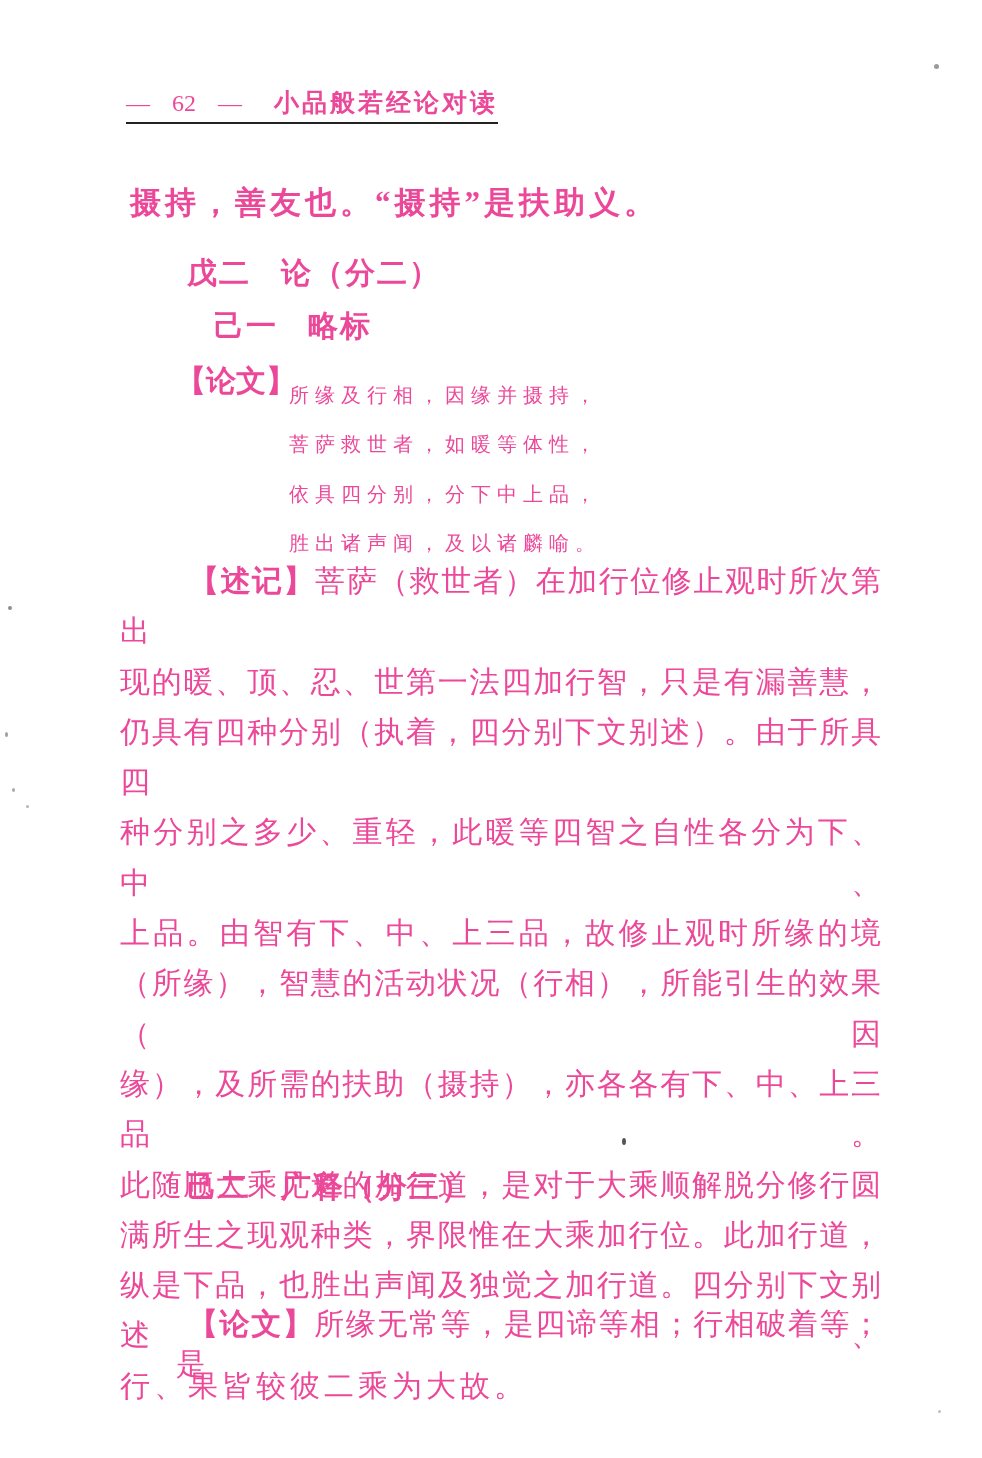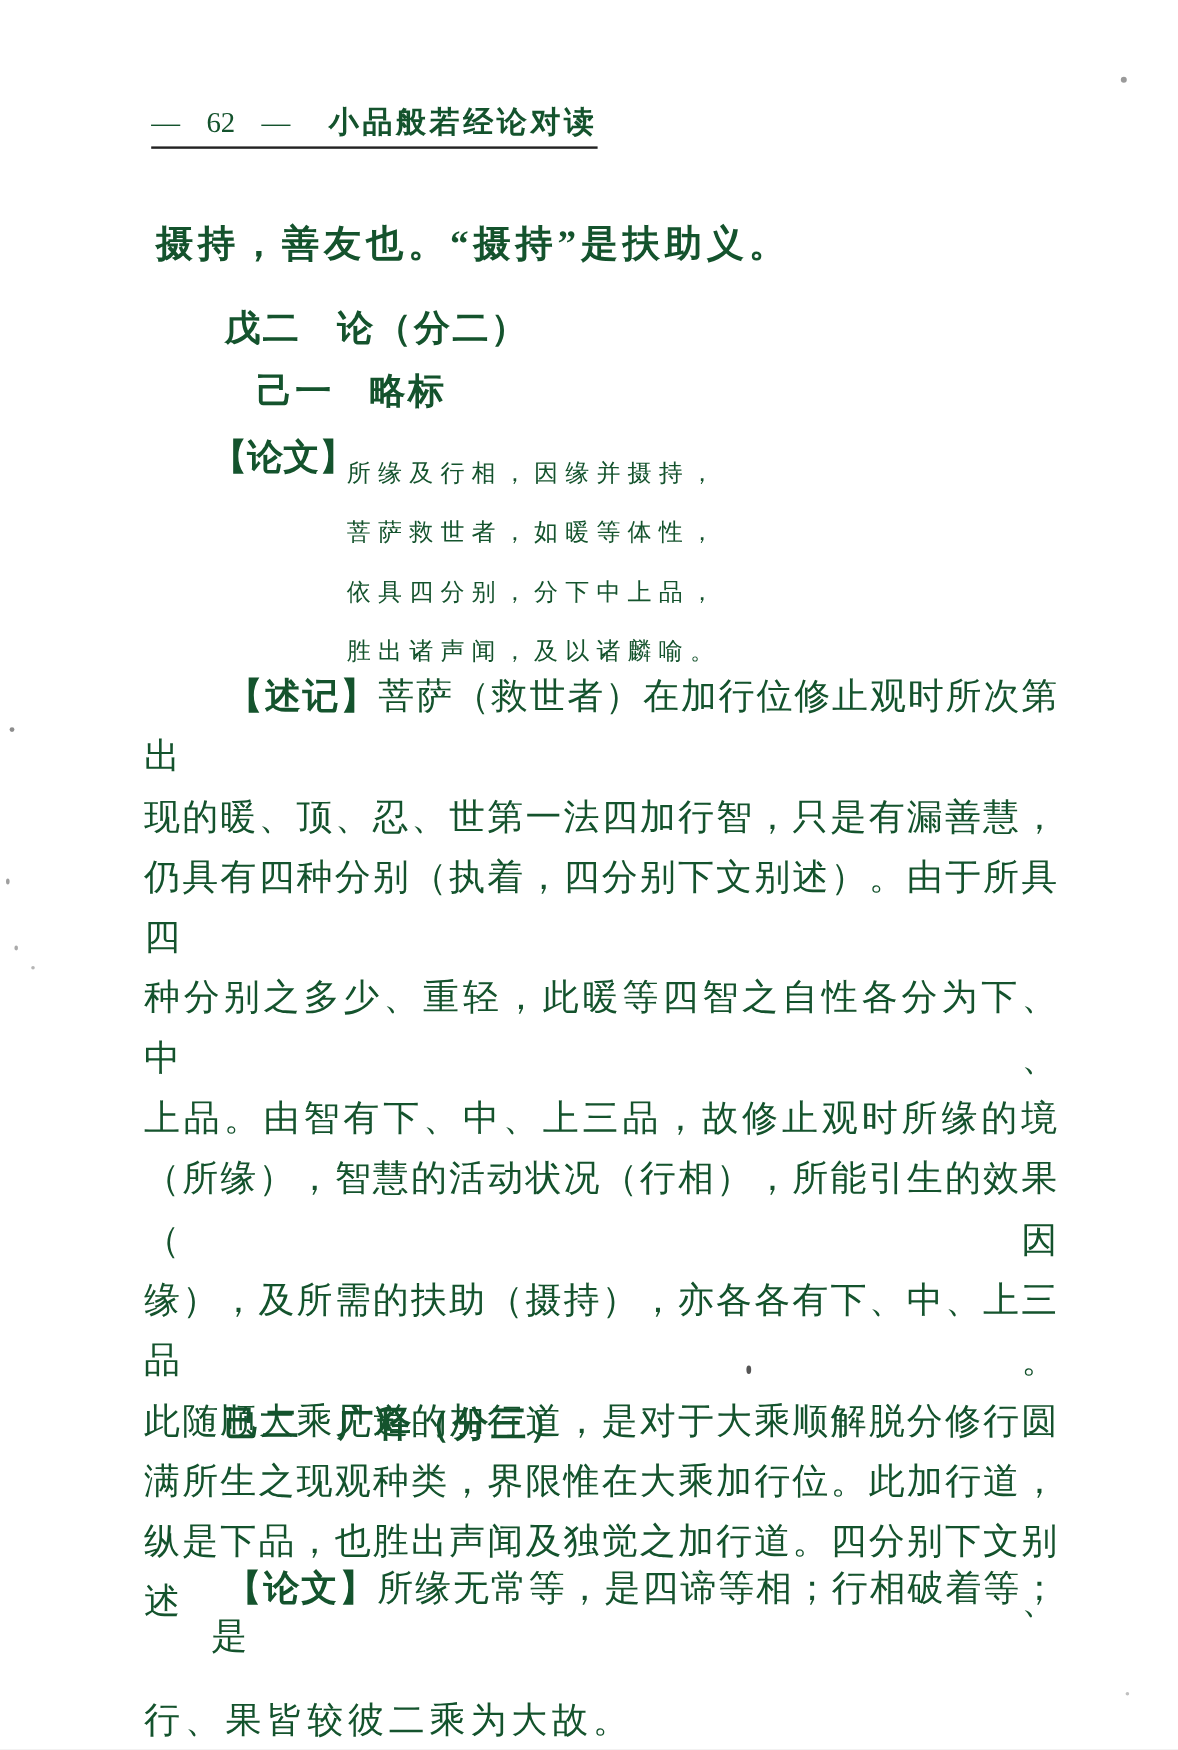--- a/index.html
+++ b/index.html
@@ -6,21 +6,21 @@
     margin: 0;
     padding: 0;
     background: #e8e8e8;
   }
   .page {
     position: relative;
     width: 982px;
     height: 1458px;
     margin: 0 auto;
     background: #ffffff;
-    color: #14532d;
+    color: #ec4899;
     font-family: "Liberation Serif", serif;
     overflow: hidden;
   }
 
   
   .running-head {
     position: absolute;
     top: 88px;
     left: 126px;
     font-size: 24px;
@@ -99,21 +99,20 @@
   }
   .sj-line {
     text-align: justify;
     text-align-last: justify;
     letter-spacing: 1px;
   }
   .sj-line.first { text-indent: 57px; }
   .sj-line.last {
     text-align-last: left;
     letter-spacing: 4px;
-    margin-top: 48px;
   }
   .inline-label {
     font-family: "Liberation Sans", sans-serif;
     font-weight: 700;
     margin-left: 12px;
   }
 
   
   .lunwen2 {
     position: absolute;

